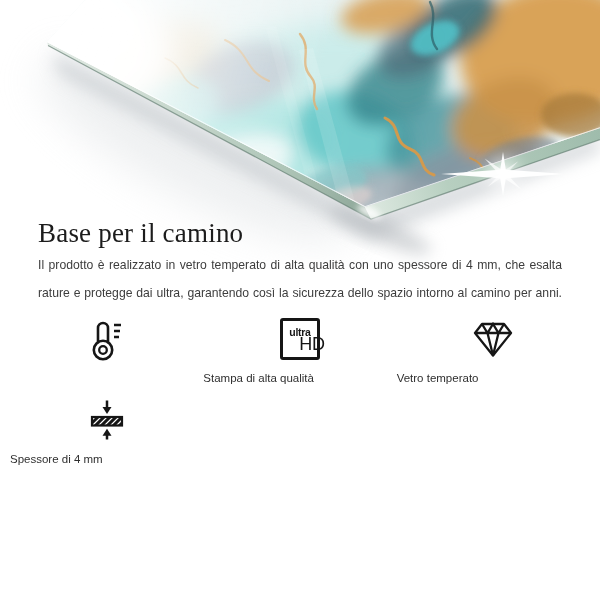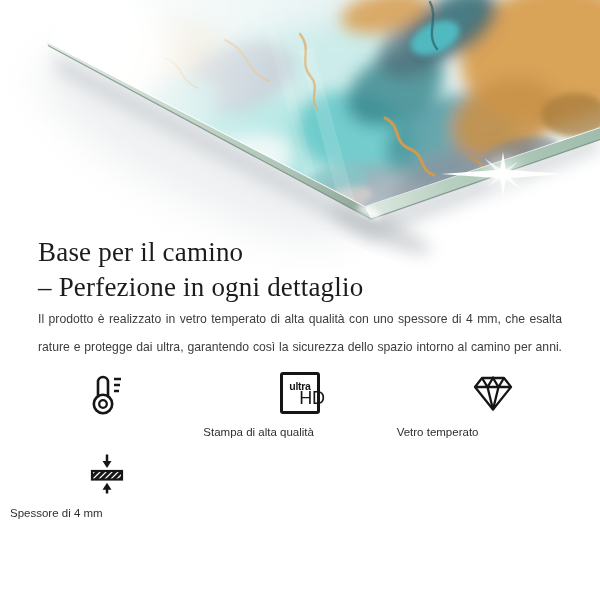--- a/index.html
+++ b/index.html
@@ -1,21 +1,21 @@
 <!DOCTYPE html>
 <html><head>
 <meta charset="utf-8">
 <style>
   html,body{margin:0;padding:0;background:#fff;}
   .page{
     position:relative;width:600px;height:600px;background:#ffffff;
     overflow:hidden;font-family:"Liberation Sans",sans-serif;
   }
   .hero{position:absolute;top:0;left:0;display:block;}
-  .content{position:absolute;top:235px;left:0;right:0;padding:0 38px;}
+  .content{position:absolute;top:216px;left:0;right:0;padding:0 38px;}
   h1{
     margin:0;font-family:"Liberation Serif","DejaVu Serif",serif;
     font-weight:400;font-size:27px;line-height:35px;color:#1c1c1c;letter-spacing:.2px;
   }
   .para{margin-top:0;font-size:12.2px;line-height:28px;color:#3d3d3d;}
   .pline{white-space:nowrap;text-align:justify;text-align-last:justify;}
   .pline:last-child{text-align-last:justify;}
   .features{
     margin:8px -28px 0;display:grid;grid-template-columns:1fr 1fr 1fr;
     row-gap:12px;
@@ -135,21 +135,21 @@
       <circle cx="503" cy="174" r="17" fill="#ffffff" opacity="0.55" filter="url(#b8)"></circle>
       <circle cx="503" cy="174" r="6" fill="#ffffff" opacity="0.9" filter="url(#b4)"></circle>
       <polygon points="441,174 503,169.5 565,174 503,178.5" fill="#ffffff" opacity="0.97"></polygon>
       <polygon points="503,152 506.5,174 503,196 499.5,174" fill="#ffffff" opacity="0.95"></polygon>
       <polygon points="479,174 503,171.2 527,174 503,176.8" transform="rotate(40 503 174)" fill="#ffffff" opacity="0.75"></polygon>
       <polygon points="483,174 503,171.6 523,174 503,176.4" transform="rotate(-40 503 174)" fill="#ffffff" opacity="0.6"></polygon>
     </g>
   </svg>
 
   <div class="content">
-    <h1><span>Base per il camino</span><br><span>– Perfezione in ogni dettaglio</span></h1>
+    <h1><span>Base per il camino</span><br></h1>
 
     <div class="para">
       <div class="pline">Il prodotto è realizzato in vetro temperato di alta qualità con uno spessore di 4 mm, che esalta</div>
       <div class="pline">rature e protegge dai ultra, garantendo così la sicurezza dello spazio intorno al camino per anni.</div>
     </div>
 
     <div class="features">
 
       <div class="feature">
         <div class="icon-box">

